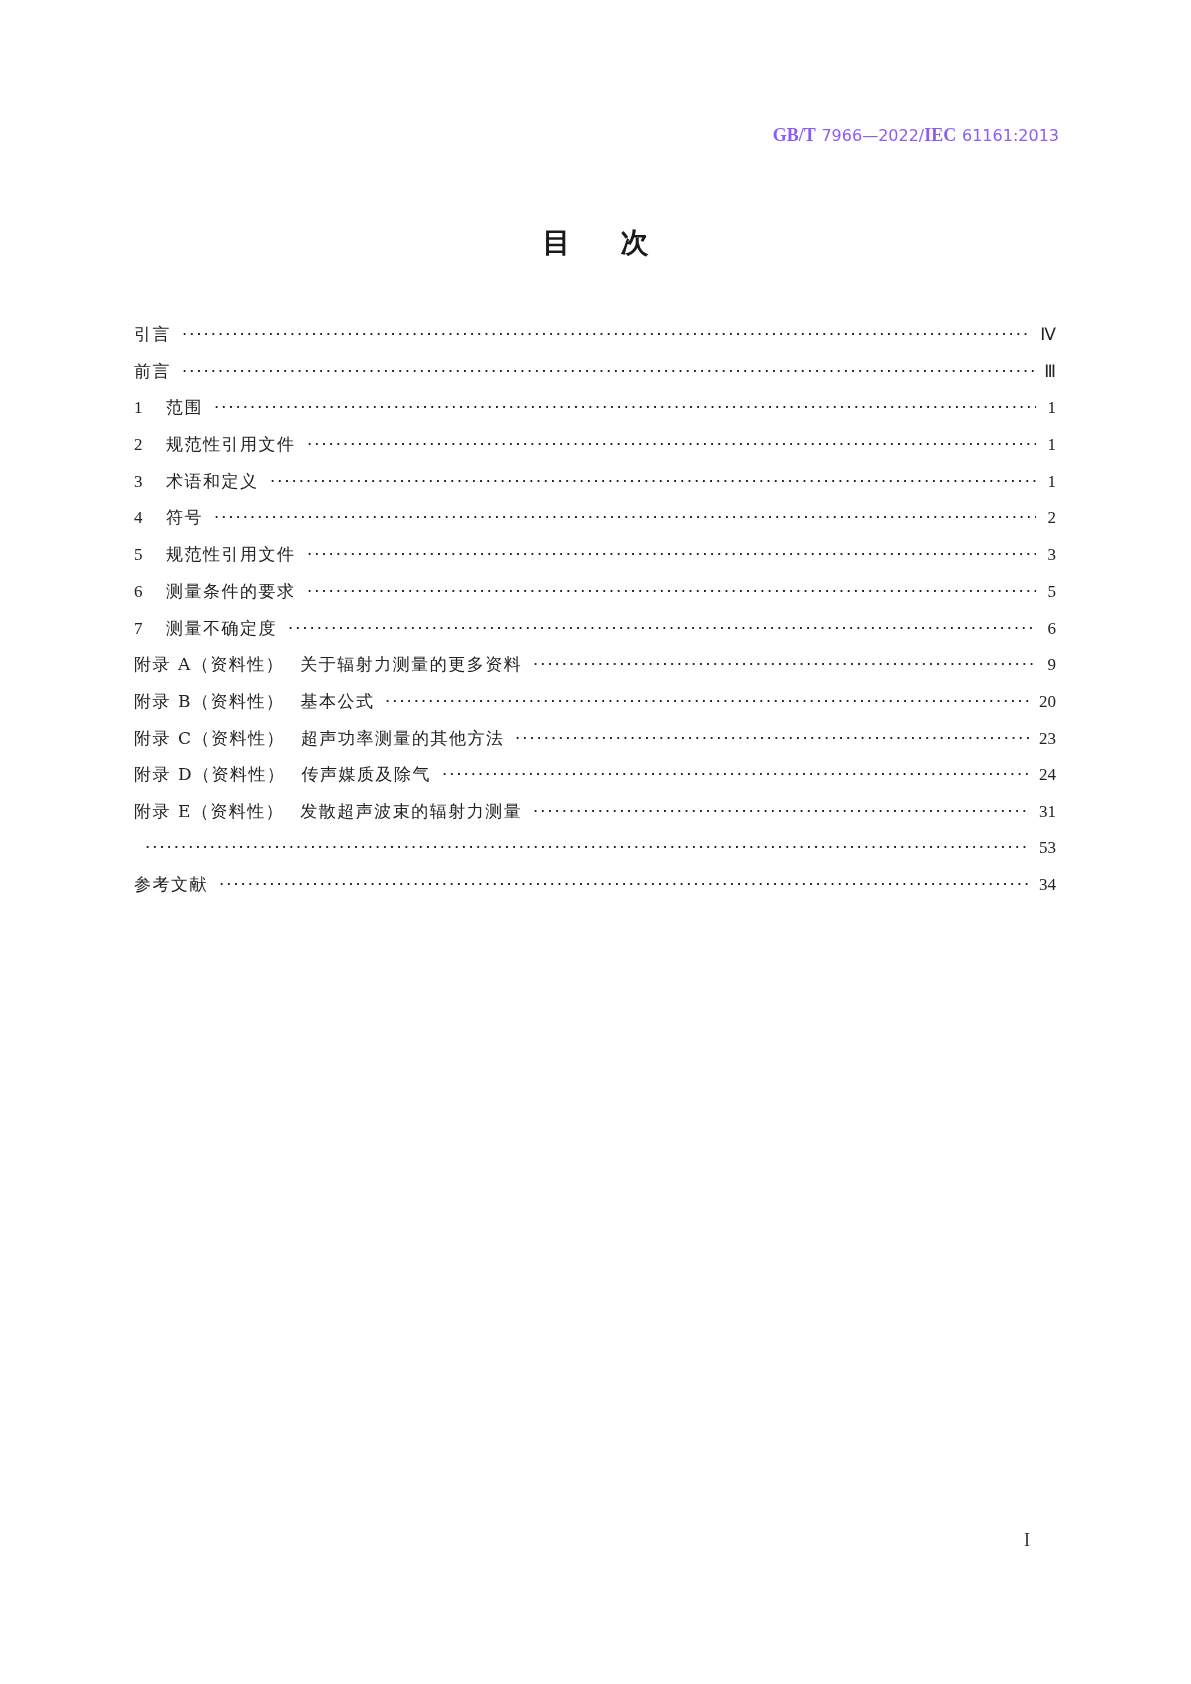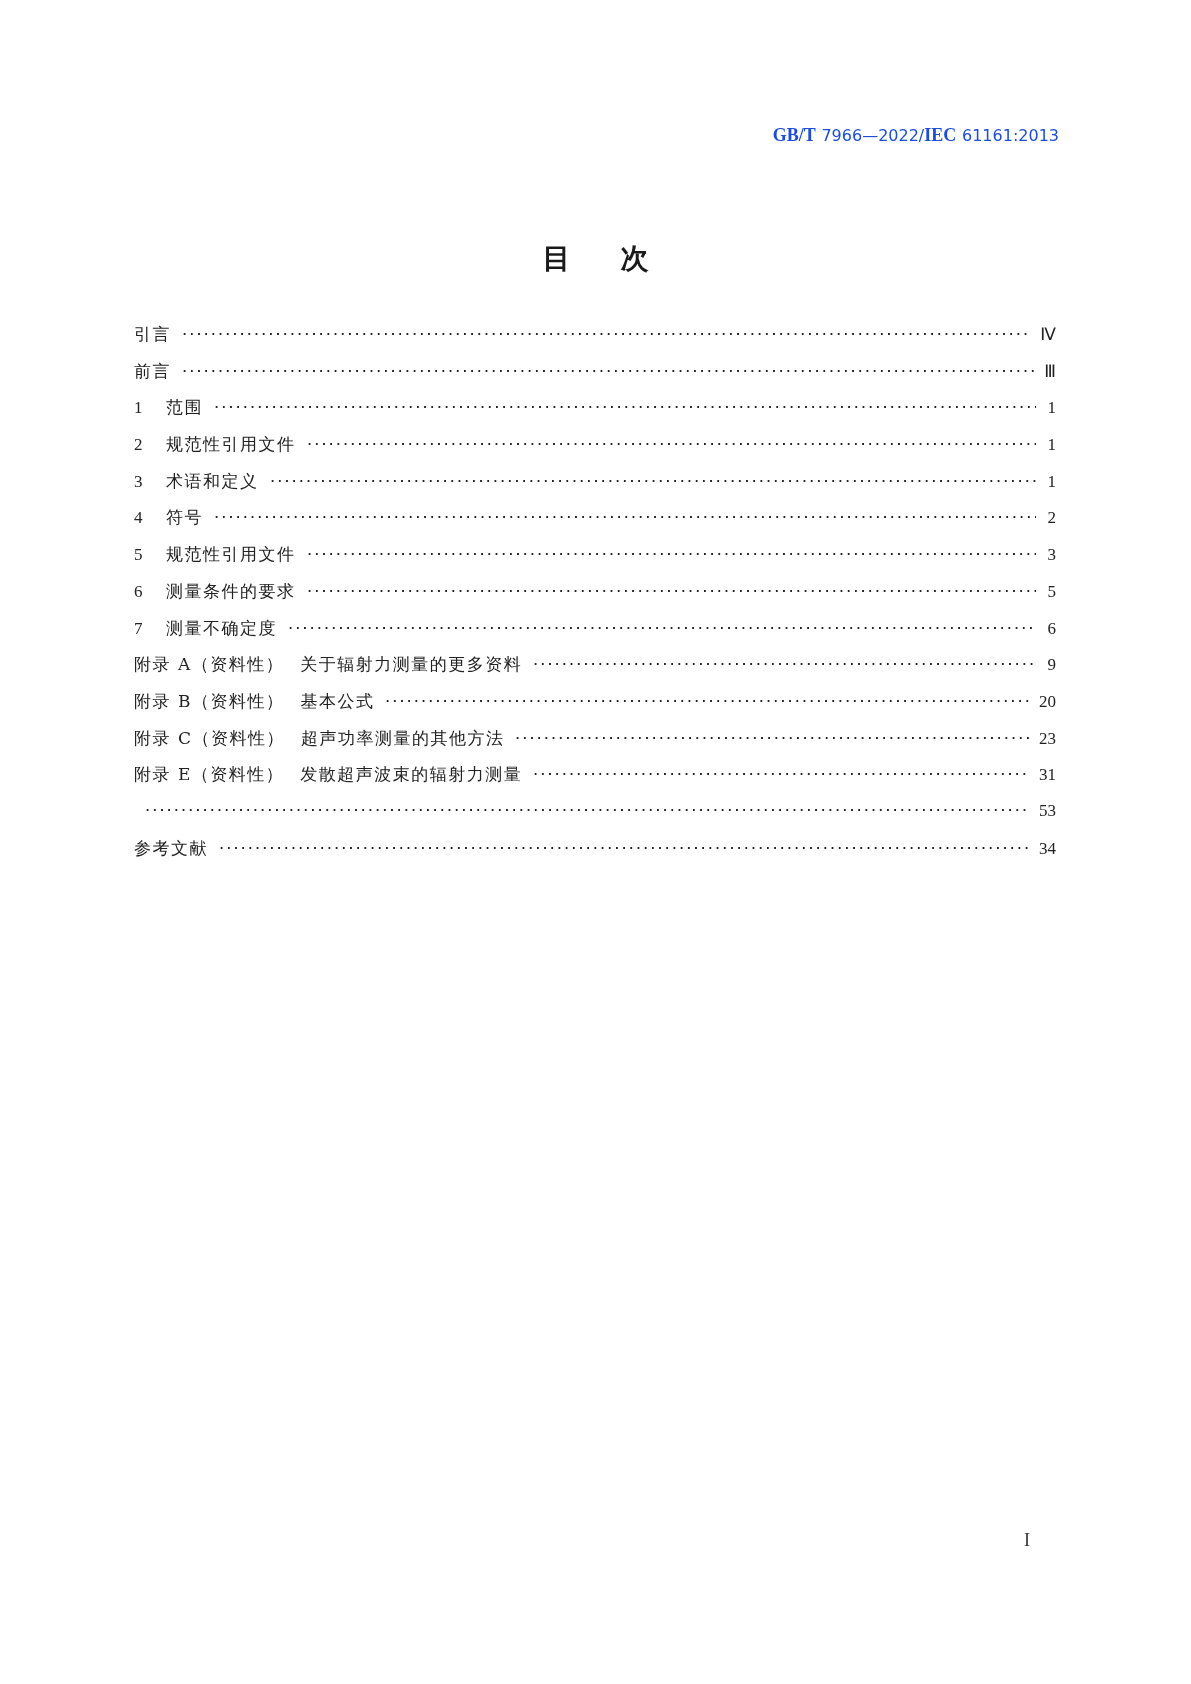--- a/index.html
+++ b/index.html
@@ -4,26 +4,26 @@
   <style>
     html, body { margin: 0; padding: 0; background: #ffffff; }
     body {
       width: 1191px; height: 1684px; position: relative; overflow: hidden;
       color: #1a1a1a;
       font-family: "DejaVu Serif", "Liberation Serif", serif;
     }
     .header {
       position: absolute; top: 124px; right: 132px;
       font-size: 18px; line-height: 22px; white-space: nowrap;
-      color: #1d4ed8;
+      color: #8b5cf6;
     }
     .header .gb { font-family: "Liberation Serif", serif; font-weight: bold; }
     .header .num { font-family: "DejaVu Sans", sans-serif; font-size: 16px; }
     .title {
-      position: absolute; top: 242px; left: 0; width: 1191px;
+      position: absolute; top: 226px; left: 0; width: 1191px;
       text-align: center; font-size: 28px; font-weight: bold; line-height: 34px;
       font-family: "DejaVu Sans", sans-serif; letter-spacing: 0;
     }
     .title span { display: inline-block; }
     .title .gap { width: 50px; }
     .toc {
       position: absolute; top: 322px; left: 134px; width: 922px;
     }
     .toc-row {
       display: flex; align-items: baseline; height: 36.7px;
@@ -127,20 +127,25 @@
     <span class="leader"></span>
     <span class="page">20</span>
   </div>
 
   <div class="toc-row">
     <span class="label"><span class="annex-pre">附录 C（资料性）</span><span class="annex-title">超声功率测量的其他方法</span></span>
     <span class="leader"></span>
     <span class="page">23</span>
   </div>
 
+  <div class="toc-row">
+    <span class="label"><span class="annex-pre">附录 D（资料性）</span><span class="annex-title">传声媒质及除气</span></span>
+    <span class="leader"></span>
+    <span class="page">24</span>
+  </div>
 
   <div class="toc-row">
     <span class="label"><span class="annex-pre">附录 E（资料性）</span><span class="annex-title">发散超声波束的辐射力测量</span></span>
     <span class="leader"></span>
     <span class="page">31</span>
   </div>
 
   <div class="toc-row">
     <span class="leader"></span>
     <span class="page">53</span>

